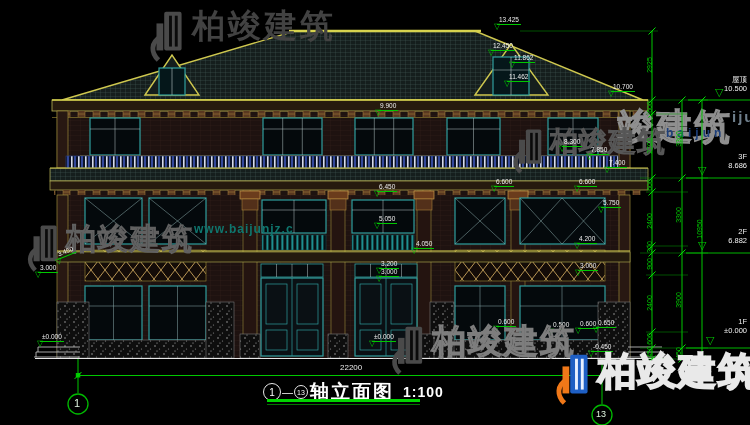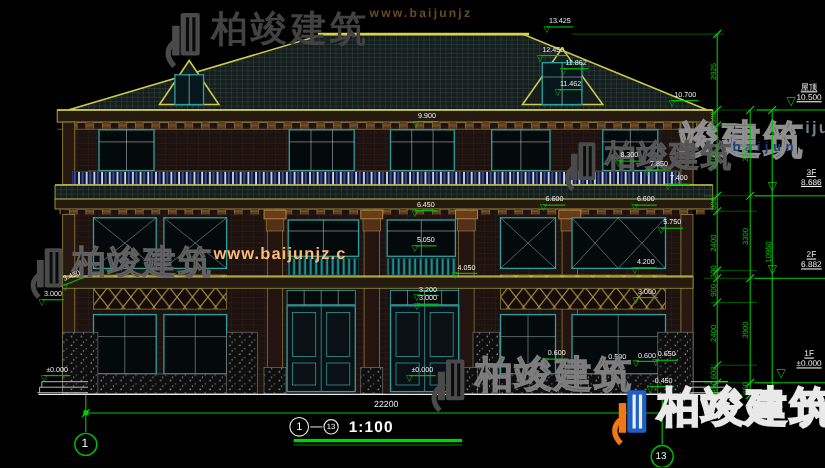--- a/index.html
+++ b/index.html
@@ -8,22 +8,22 @@
   .layer{position:absolute;left:0;top:0;width:750px;height:425px;}
   .z1{z-index:1}.z2{z-index:2}.z3{z-index:3}.z4{z-index:4}.z5{z-index:5}
   
   .marker{position:absolute;color:#ececec;font-size:6.5px;line-height:7px;
           border-bottom:1px solid #00c800;padding:0 2px 1px 2px;white-space:nowrap;}
   .marker .tri{position:absolute;left:-3px;bottom:-7px;color:#00c800;font-size:8px;line-height:8px;}
   
   .vdim{position:absolute;color:#00c800;font-size:7px;line-height:8px;width:48px;
         text-align:center;transform:rotate(-90deg);}
   
-  .level{position:absolute;right:3px;color:#f0f0f0;text-align:center;font-size:7.5px;
-         line-height:8.5px;white-space:nowrap;text-decoration:underline;}
+  .level{position:absolute;right:3px;color:#f0f0f0;text-align:right;font-size:7.5px;
+         line-height:8.5px;white-space:nowrap;}
   .lvl-tri{position:absolute;color:#00cc00;font-size:11px;line-height:11px;}
   .dimtext{position:absolute;color:#e8e8e8;font-size:8px;margin-left:16px;}
   .axisnum{position:absolute;color:#dff5df;}
   
   .title-row{position:absolute;left:263px;top:379px;display:flex;align-items:center;color:#fff;}
   .tcirc{border:1.5px solid #e8e8e8;border-radius:50%;width:16px;height:16px;display:flex;
          align-items:center;justify-content:center;font-size:10px;flex:none;}
   .tcirc.small{width:12px;height:12px;font-size:7px;}
   .tdash{font-size:11px;margin:0 1px;}
   .ttext{font-size:19px;font-weight:bold;letter-spacing:2px;margin-left:2px;}
@@ -39,21 +39,21 @@
   .wm1{left:148px;top:8px;}
   .wm1 .brand{font-size:33px;color:#424242;letter-spacing:3px;line-height:36px;}
   .wm1 .url{font-size:11px;color:#6a4a22;letter-spacing:2px;margin-top:-2px;}
   .wm2{left:618px;top:108px;}
   .wm2 .brand{font-size:36px;line-height:38px;color:rgba(20,20,20,0.3);
               -webkit-text-stroke:1.3px #8f8f8f;letter-spacing:2px;}
   .wm2 .url{font-size:15px;color:#6f7f8c;letter-spacing:2px;text-align:right;}
   .wm3{left:26px;top:222px;}
   .wm3 .brand{font-size:30px;line-height:33px;color:rgba(25,25,25,0.4);
               -webkit-text-stroke:0.9px #616161;letter-spacing:2px;}
-  .wm3 .url{font-size:15px;color:#fdba74;letter-spacing:1px;}
+  .wm3 .url{font-size:12px;color:#0f766e;letter-spacing:1px;}
   .wm4{left:512px;top:126px;}
   .wm4 .brand{font-size:28px;line-height:31px;color:rgba(18,18,18,0.5);
               -webkit-text-stroke:0.9px #575757;letter-spacing:1px;}
   .wm4 .url{font-size:12px;color:#1d3f7a;letter-spacing:4px;}
   .wm5{left:390px;top:323px;}
   .wm5 .brand{font-size:34px;line-height:37px;color:rgba(5,5,5,0.5);
               -webkit-text-stroke:1.2px #7d7d7d;letter-spacing:2px;}
   .wm5 .url{font-size:12px;color:#2a4a80;letter-spacing:2px;margin-top:-2px;}
   .wm6{left:554px;top:351px;}
   .wm6 .brand{font-size:38px;line-height:40px;color:rgba(10,10,10,0.35);
@@ -290,21 +290,20 @@
   <div class="wm wm1">
     <svg class="glyph-gray" width="44" height="54" viewBox="0 0 44 56">
         <path class="sw" d="M10 54 C2 46 2 36 12 30" fill="none" stroke-width="5"></path>
         <rect class="tw" x="16" y="4" width="18" height="40" rx="2"></rect>
         <rect class="st" x="8" y="16" width="7" height="28"></rect>
         <rect class="win" x="21" y="8" width="3" height="32"></rect>
         <rect class="win" x="27" y="8" width="3" height="32"></rect>
       </svg>
     <span class="col">
         <span class="brand">柏竣建筑</span>
-        <span class="url">www.baijunjz</span>
       </span>
   </div>
   <div class="wm wm2">
     <span class="col">
         <span class="brand">竣建筑</span>
         <span class="url">ijunjz.com</span>
       </span>
   </div>
   <div class="wm wm3">
     <svg class="glyph-gray" width="40" height="50" viewBox="0 0 44 56">
@@ -378,20 +377,21 @@
 
 <div class="layer z4" id="overlay">
   <span class="dimtext" style="left:324px;top:363px">22200</span>
   <span class="axisnum" style="left:74px;top:397px;font-size:11px">1</span>
   <span class="axisnum" style="left:596px;top:409px;font-size:9px">13</span>
 
   <div class="title-row">
     <span class="tcirc">1</span>
     <span class="tdash">—</span>
     <span class="tcirc small">13</span>
+    <span class="ttext">轴立面图</span>
     <span class="tscale">1:100</span>
   </div>
   <div class="tline1"></div>
   <div class="tline2"></div>
 <span class="marker" style="left: 497px; top: 16px;">13.425<span class="tri">▽</span></span>
     <span class="marker" style="left: 491px; top: 42px;">12.450<span class="tri">▽</span></span>
     <span class="marker" style="left: 512px; top: 54px;">11.862<span class="tri">▽</span></span>
     <span class="marker" style="left: 507px; top: 73px;">11.462<span class="tri">▽</span></span>
     <span class="marker" style="left: 611px; top: 83px;">10.700<span class="tri">▽</span></span>
     <span class="marker" style="left: 378px; top: 102px;">9.900<span class="tri">▽</span></span>

